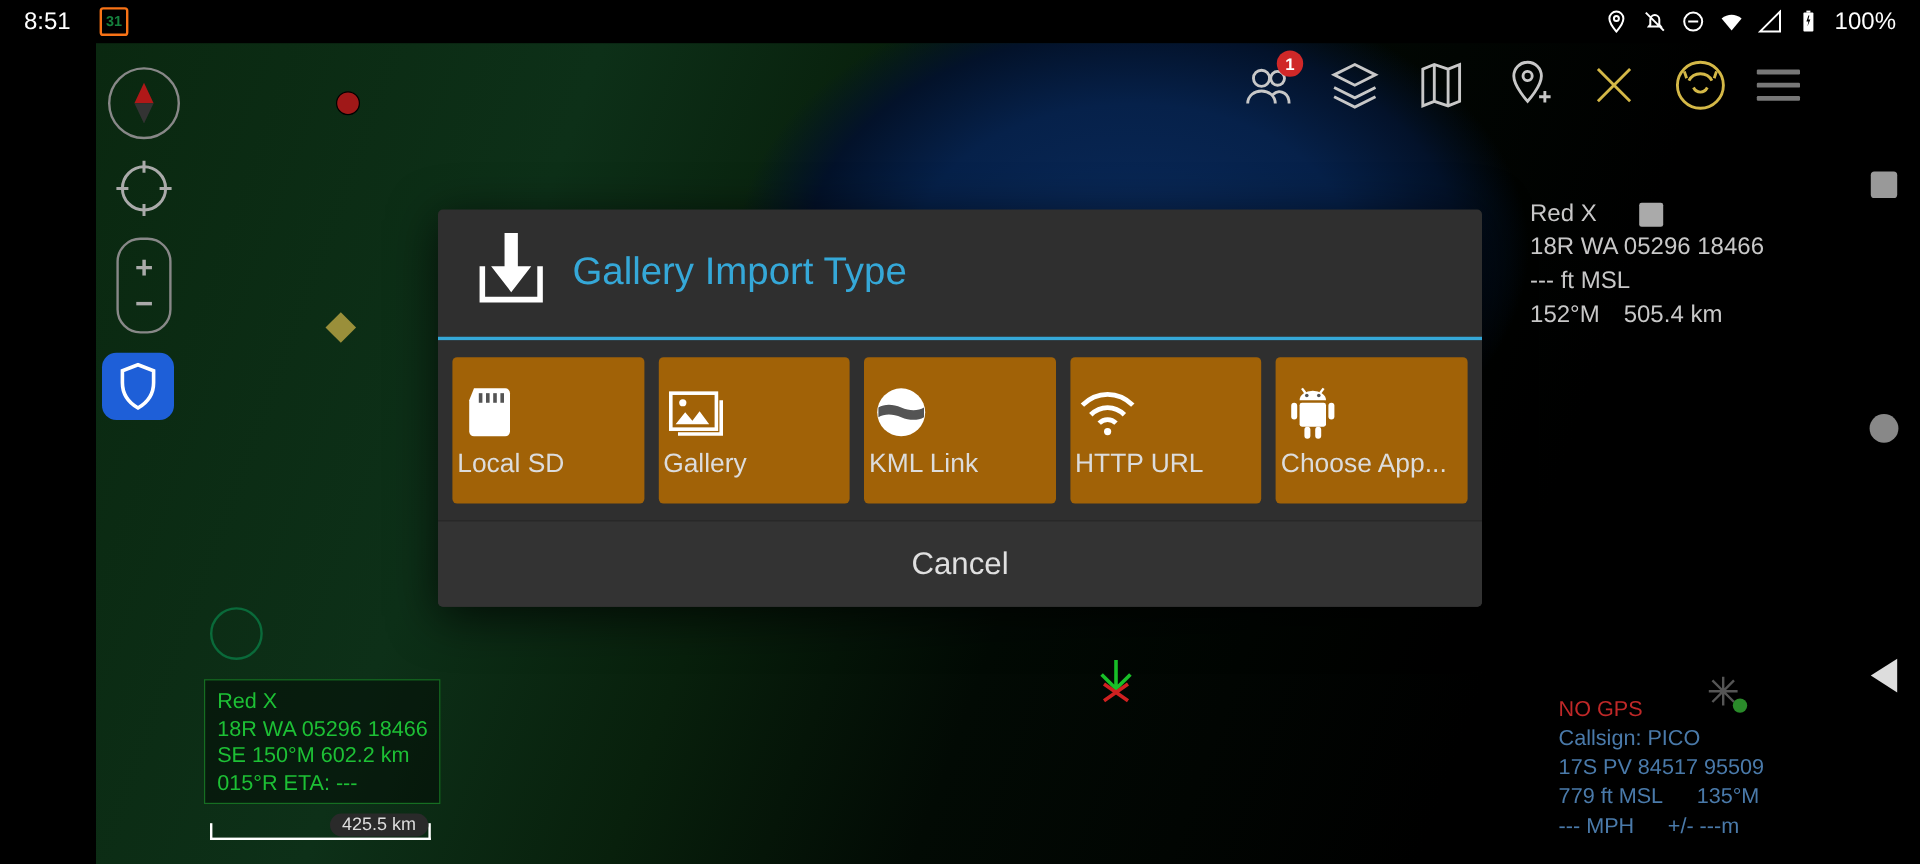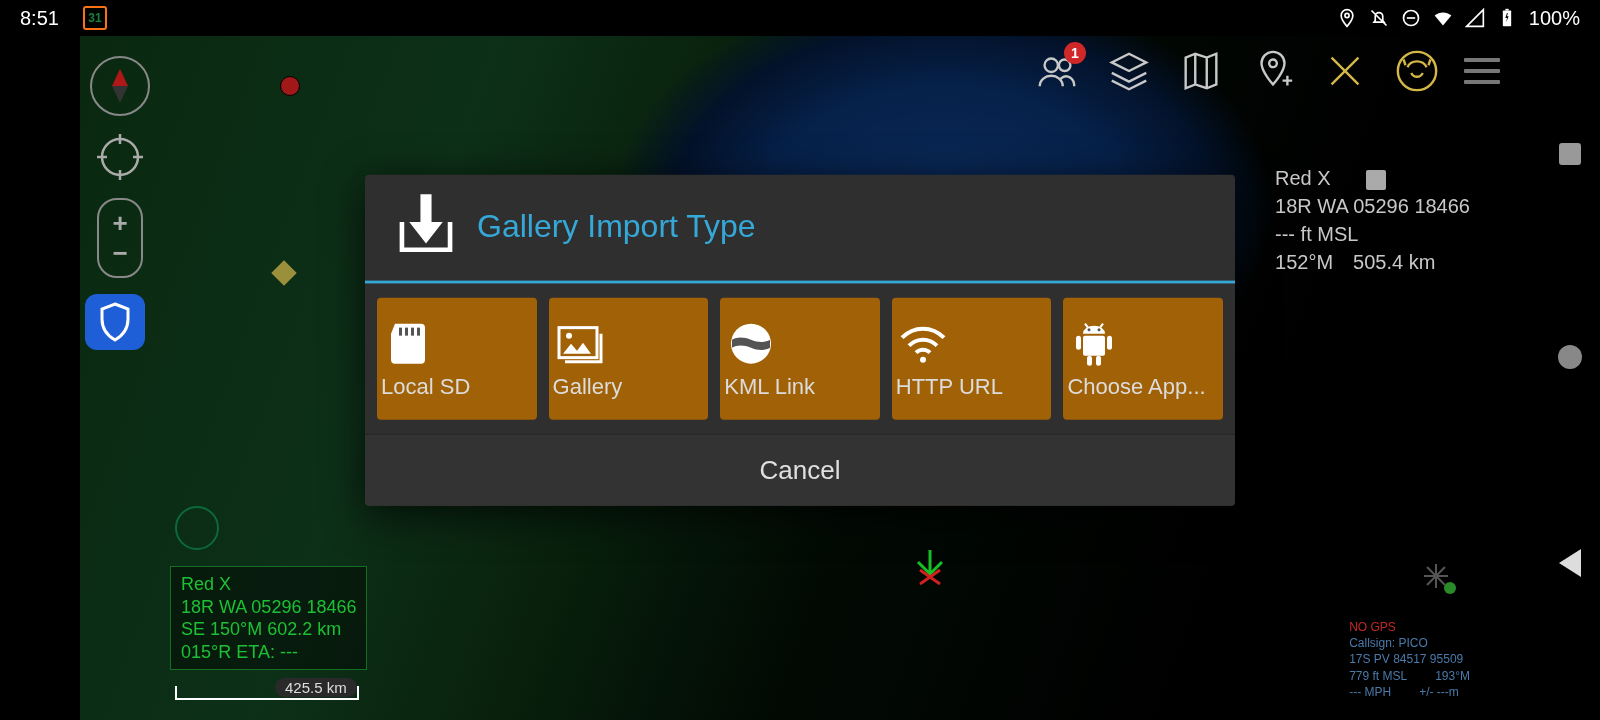--- a/index.html
+++ b/index.html
@@ -28,21 +28,21 @@
 .tl{position:absolute;left:200px;top:40px;width:18px;height:18px;border-radius:50%;background:#a01818;border:1px solid #000}
 .ylw{position:absolute;left:195px;top:228px;width:18px;height:18px;background:#9a8f3a;transform:rotate(45deg)}
 .dog{position:absolute;left:95px;top:470px;width:40px;height:40px;border:2px solid #0a6a3a;border-radius:50%}
 .greenbox{position:absolute;left:90px;top:530px;border:1.5px solid #166e22;padding:6px 10px;font-size:18px;color:#1dc035;line-height:1.25;background:rgba(0,0,0,0.4)}
 .scale{position:absolute;left:95px;top:650px;display:flex;align-items:flex-end}
 .scale-line{border-bottom:2px solid #fff;border-left:2px solid #fff;border-right:2px solid #fff;height:12px;width:180px}
 .scale-label{position:absolute;left:100px;top:-8px;background:#2a2a2a;border-radius:10px;padding:1px 10px;font-size:15px;color:#ddd}
 .rightinfo{position:absolute;right:50px;top:128px;text-align:left;font-size:20px;color:#c8c8c8;line-height:1.4}
 .rightinfo .row{display:flex;gap:20px}
 .rightinfo .stopicon{display:inline-block;width:20px;height:20px;background:#aaa;vertical-align:middle;margin-left:35px;border-radius:2px}
-.gpsbox{position:absolute;right:50px;bottom:20px;text-align:left;font-size:12px;color:#4a7aaa;line-height:1.35}
+.gpsbox{position:absolute;right:50px;bottom:20px;text-align:left;font-size:18px;color:#4a7aaa;line-height:1.35}
 .gpsbox .nogps{color:#c02828;font-weight:500}
 .gpsbox .row{display:flex;gap:28px}
 .marker{position:absolute;left:830px;top:510px}
 .marker svg{width:40px;height:40px}
 .rightedge{position:absolute;right:18px;top:50%;transform:translateY(-50%);display:flex;flex-direction:column;gap:180px;align-items:center}
 .rightedge .sq{width:22px;height:22px;background:#999;border-radius:3px}
 .rightedge .circ{width:24px;height:24px;background:#888;border-radius:50%}
 .rightedge .tri{width:0;height:0;border-top:14px solid transparent;border-bottom:14px solid transparent;border-right:22px solid #ddd}
 
 .dialog{position:absolute;left:50%;top:50%;transform:translate(-50%,-56%);width:870px;background:#2f2f2f;border-radius:4px;box-shadow:0 8px 40px rgba(0,0,0,0.7)}
@@ -214,21 +214,21 @@
       </svg>
     <div class="dot"></div>
   </div>
 
   <div class="gpsbox">
     <div class="nogps">NO GPS</div>
     <div>Callsign: PICO</div>
     <div>17S  PV  84517  95509</div>
     <div class="row">
         <span>779 ft MSL</span>
-        <span>193°M</span>
+        <span>135°M</span>
       </div>
     <div class="row">
         <span>--- MPH</span>
         <span>+/- ---m</span>
       </div>
   </div>
 </div>
 
 <div class="rightedge">
   <div class="sq"></div>

